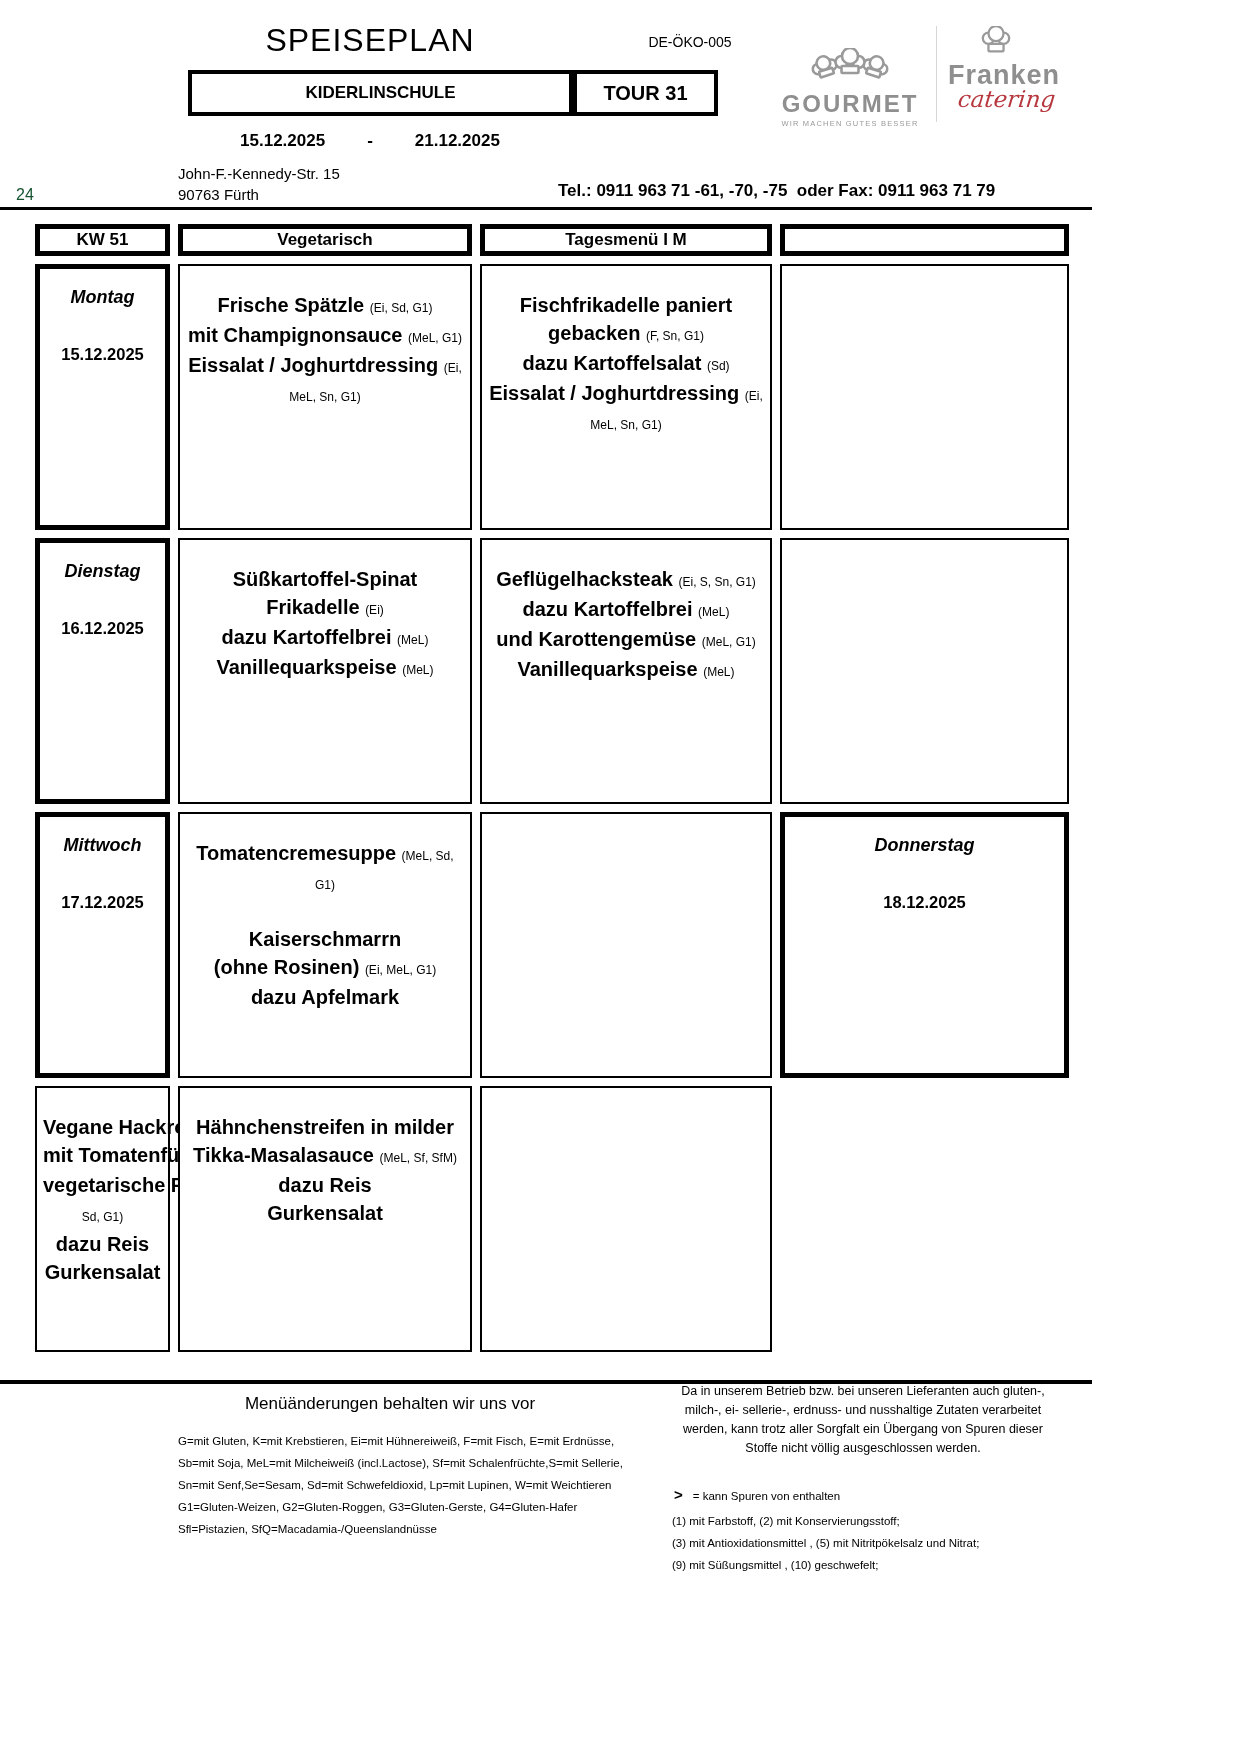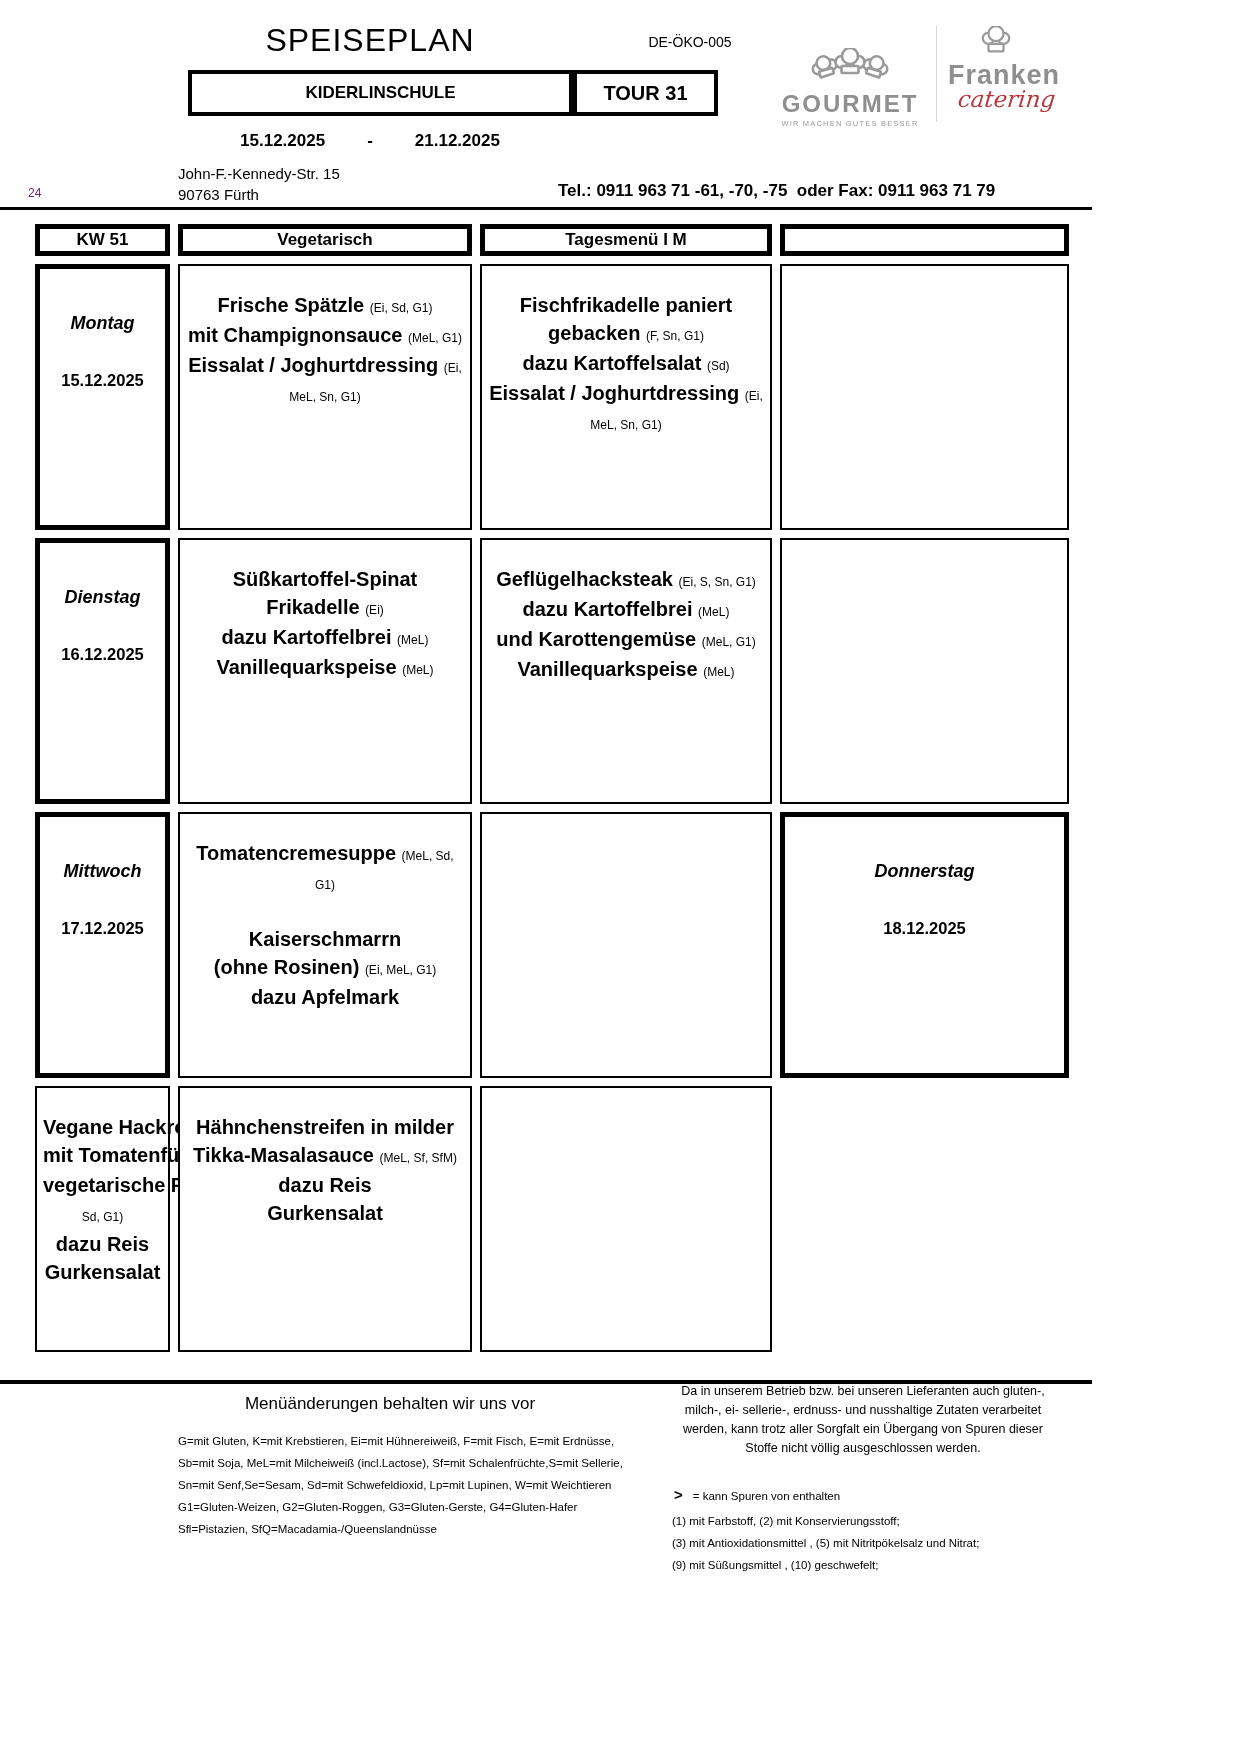--- a/index.html
+++ b/index.html
@@ -3,21 +3,21 @@
 <meta charset="utf-8">
 <style>
   html,body{margin:0;padding:0;background:#e8e8e8;}
   .page{
     position:relative;width:1240px;height:1754px;background:#ffffff;
     font-family:"Liberation Sans","DejaVu Sans",sans-serif;color:#000;
     margin:0 auto;overflow:hidden;
   }
   .abs{position:absolute;}
   
-  .page-num{left:28px;top:186px;font-size:12px;color:#701a75;}
+  .page-num{left:16px;top:186px;font-size:16px;color:#14532d;}
   .title{left:175px;top:22px;width:390px;text-align:center;font-size:32px;letter-spacing:1px;}
   .eco{left:600px;top:34px;width:180px;text-align:center;font-size:14px;}
   .school-box{left:188px;top:70px;width:385px;height:46px;border:4px solid #000;
     display:flex;align-items:center;justify-content:center;font-size:17px;font-weight:bold;box-sizing:border-box;}
   .tour-box{left:573px;top:70px;width:145px;height:46px;border:4px solid #000;
     display:flex;align-items:center;justify-content:center;font-size:20px;font-weight:bold;box-sizing:border-box;}
   .date-range{left:200px;top:131px;width:340px;display:flex;justify-content:center;gap:42px;
     font-size:17px;font-weight:bold;}
   .address{left:178px;top:163px;font-size:15px;line-height:21px;}
   .tel{left:558px;top:181px;font-size:17px;font-weight:bold;white-space:pre;}
@@ -32,21 +32,21 @@
   .franken .name{font-size:27px;font-weight:bold;letter-spacing:1px;line-height:26px;}
   .franken .script{font-family:"DejaVu Serif","Liberation Serif",serif;font-style:italic;
     font-size:23px;color:#b6373d;margin-top:-2px;padding-left:10px;transform:skewX(-6deg);}
   
   .menu-table{left:35px;top:224px;width:1040px;display:grid;
     grid-template-columns:135px 294px 292px 289px;column-gap:10px;row-gap:7px;
     grid-template-rows:32px repeat(4,266px);gap:8px;}
   .th{border:5px solid #000;display:flex;align-items:center;justify-content:center;
     font-size:17px;font-weight:bold;box-sizing:border-box;}
   .cell{box-sizing:border-box;background:#fff;}
-  .cell.day{border:5px solid #000;display:flex;flex-direction:column;align-items:center;padding-top:44px;}
+  .cell.day{border:5px solid #000;display:flex;flex-direction:column;align-items:center;padding-top:18px;}
   .day-name{font-size:18px;font-weight:bold;font-style:italic;}
   .day-date{font-size:16.5px;font-weight:bold;margin-top:37px;}
   .cell.menu{border:2px solid #000;padding:26px 6px 0;text-align:center;}
   .line{line-height:27px;white-space:nowrap;}
   .dish{font-weight:bold;font-size:20px;}
   .code{font-size:12px;}
   .rule-bottom{left:0;top:1380px;width:1092px;height:4px;background:#000;}
   
   .footer-heading{left:175px;top:1394px;width:430px;text-align:center;font-size:17px;}
   .legend{left:178px;top:1430px;font-size:11.5px;line-height:22px;}

